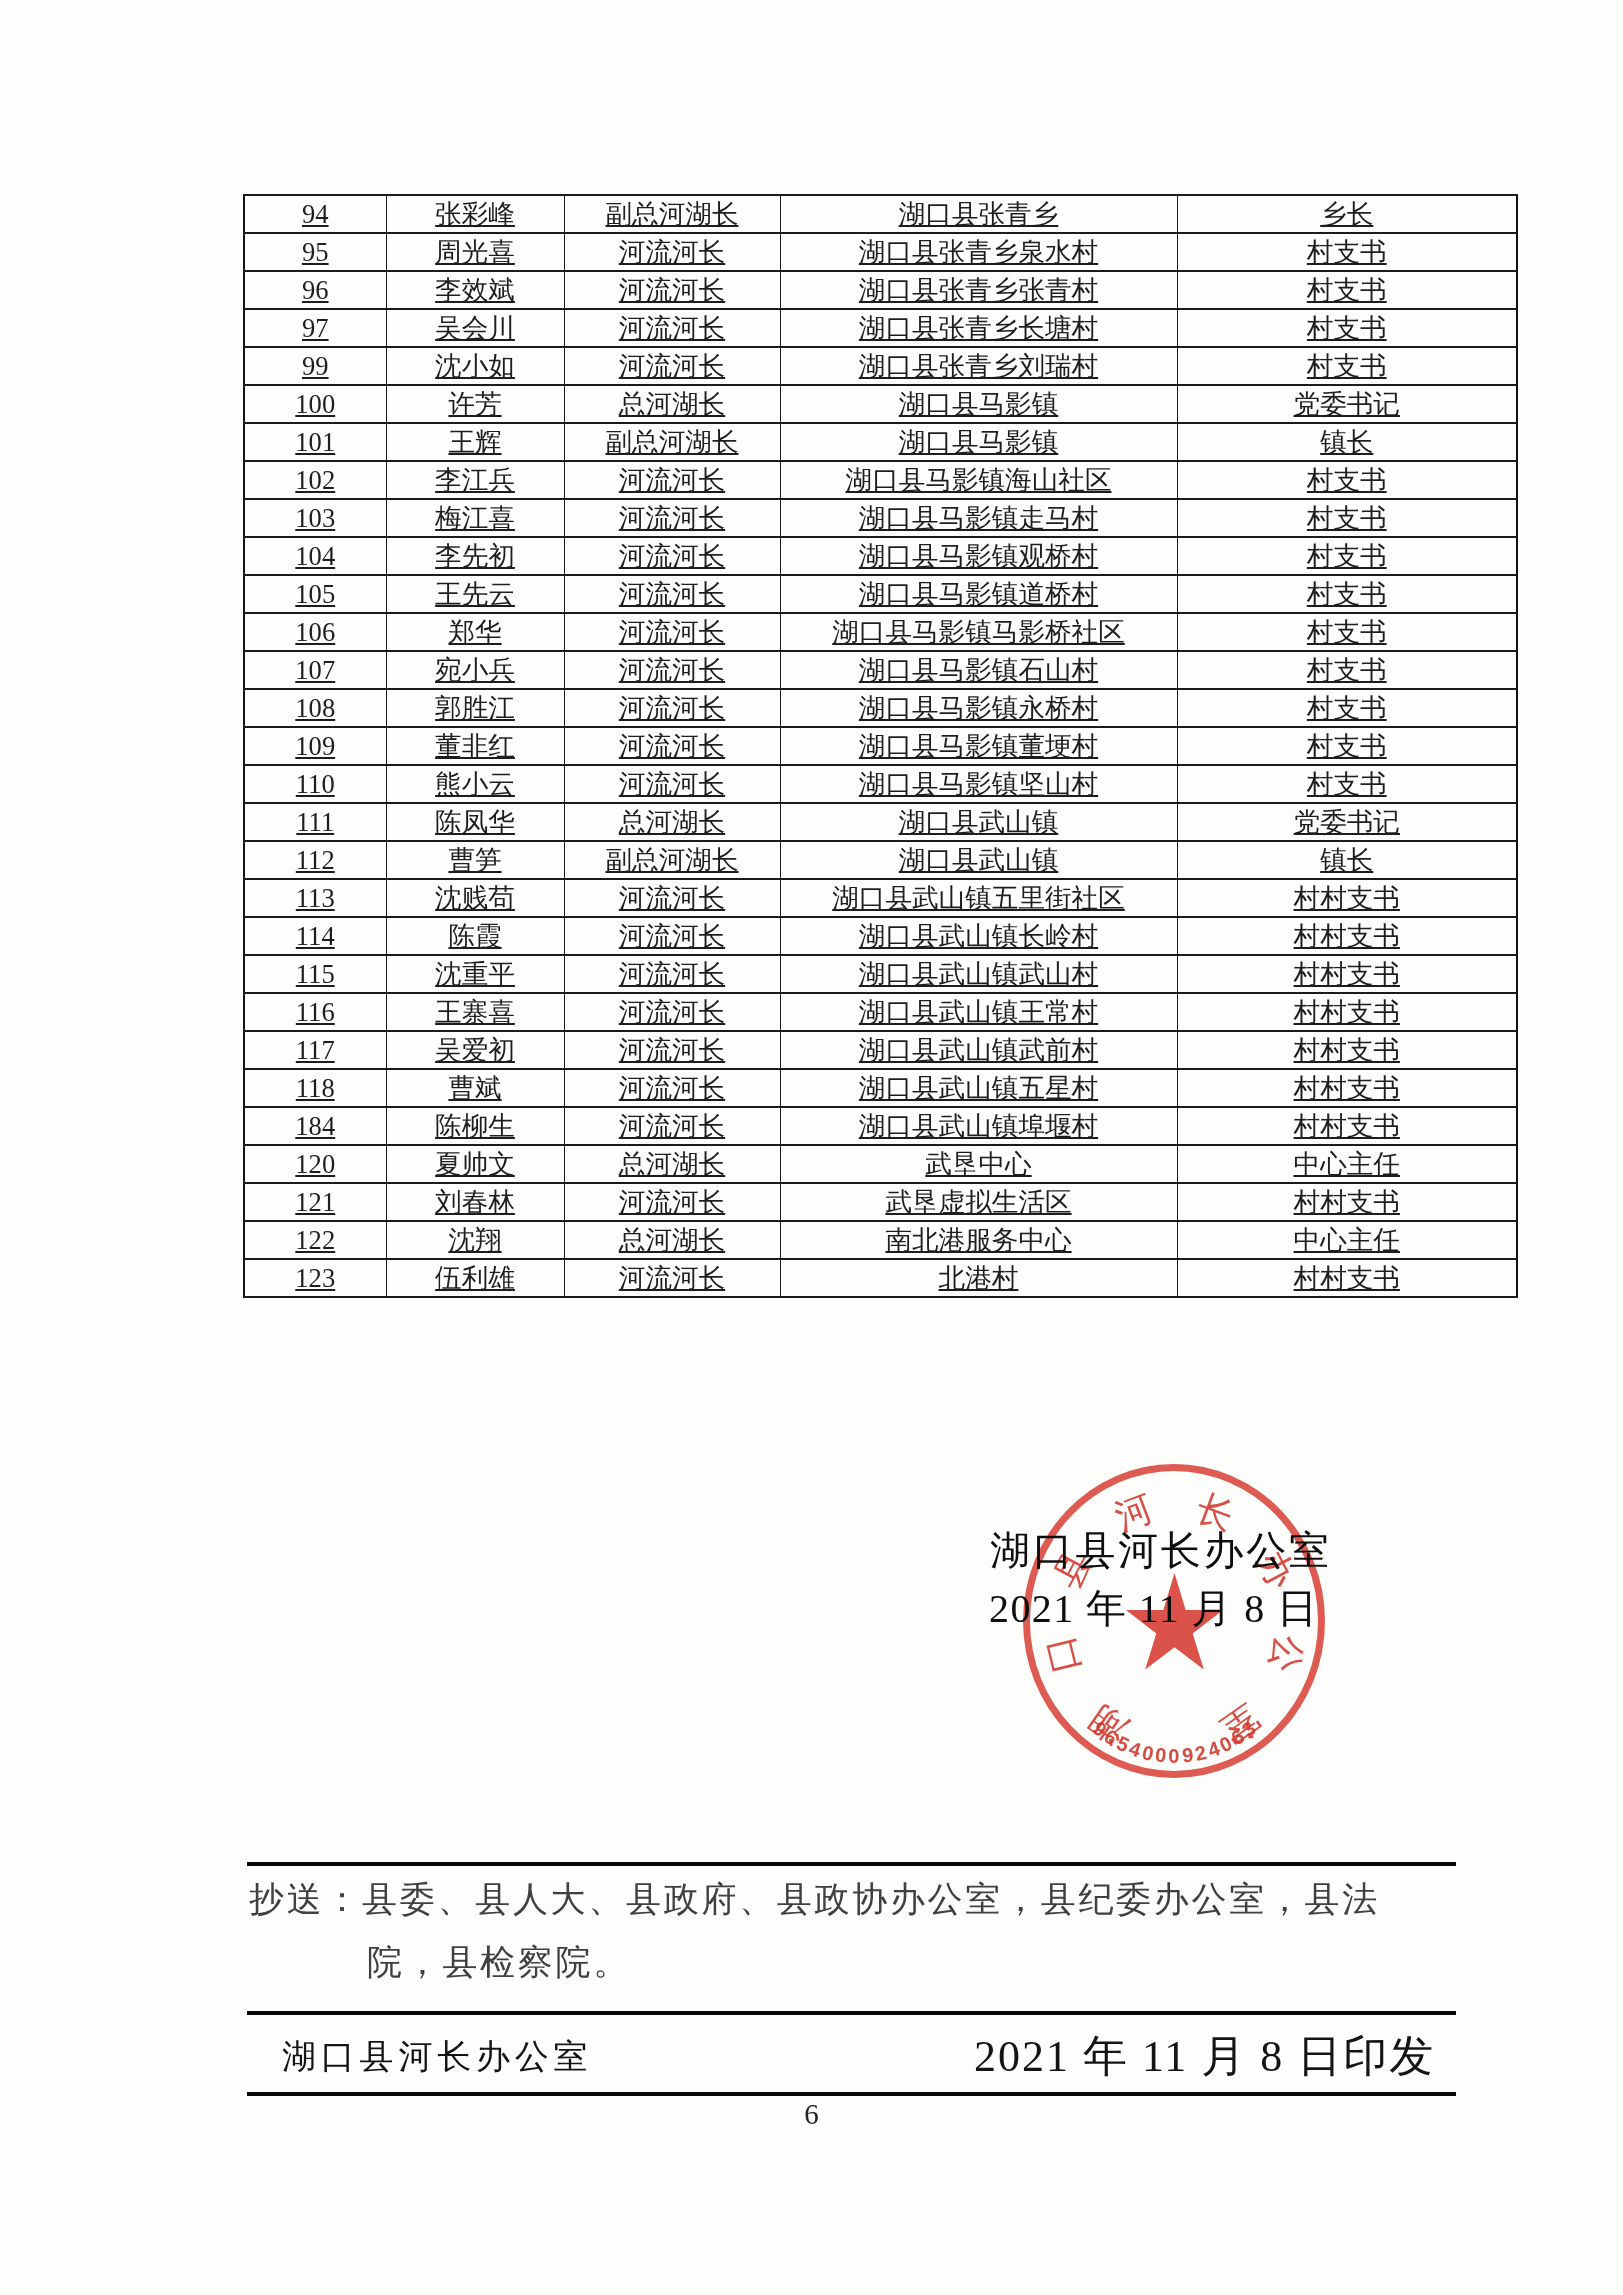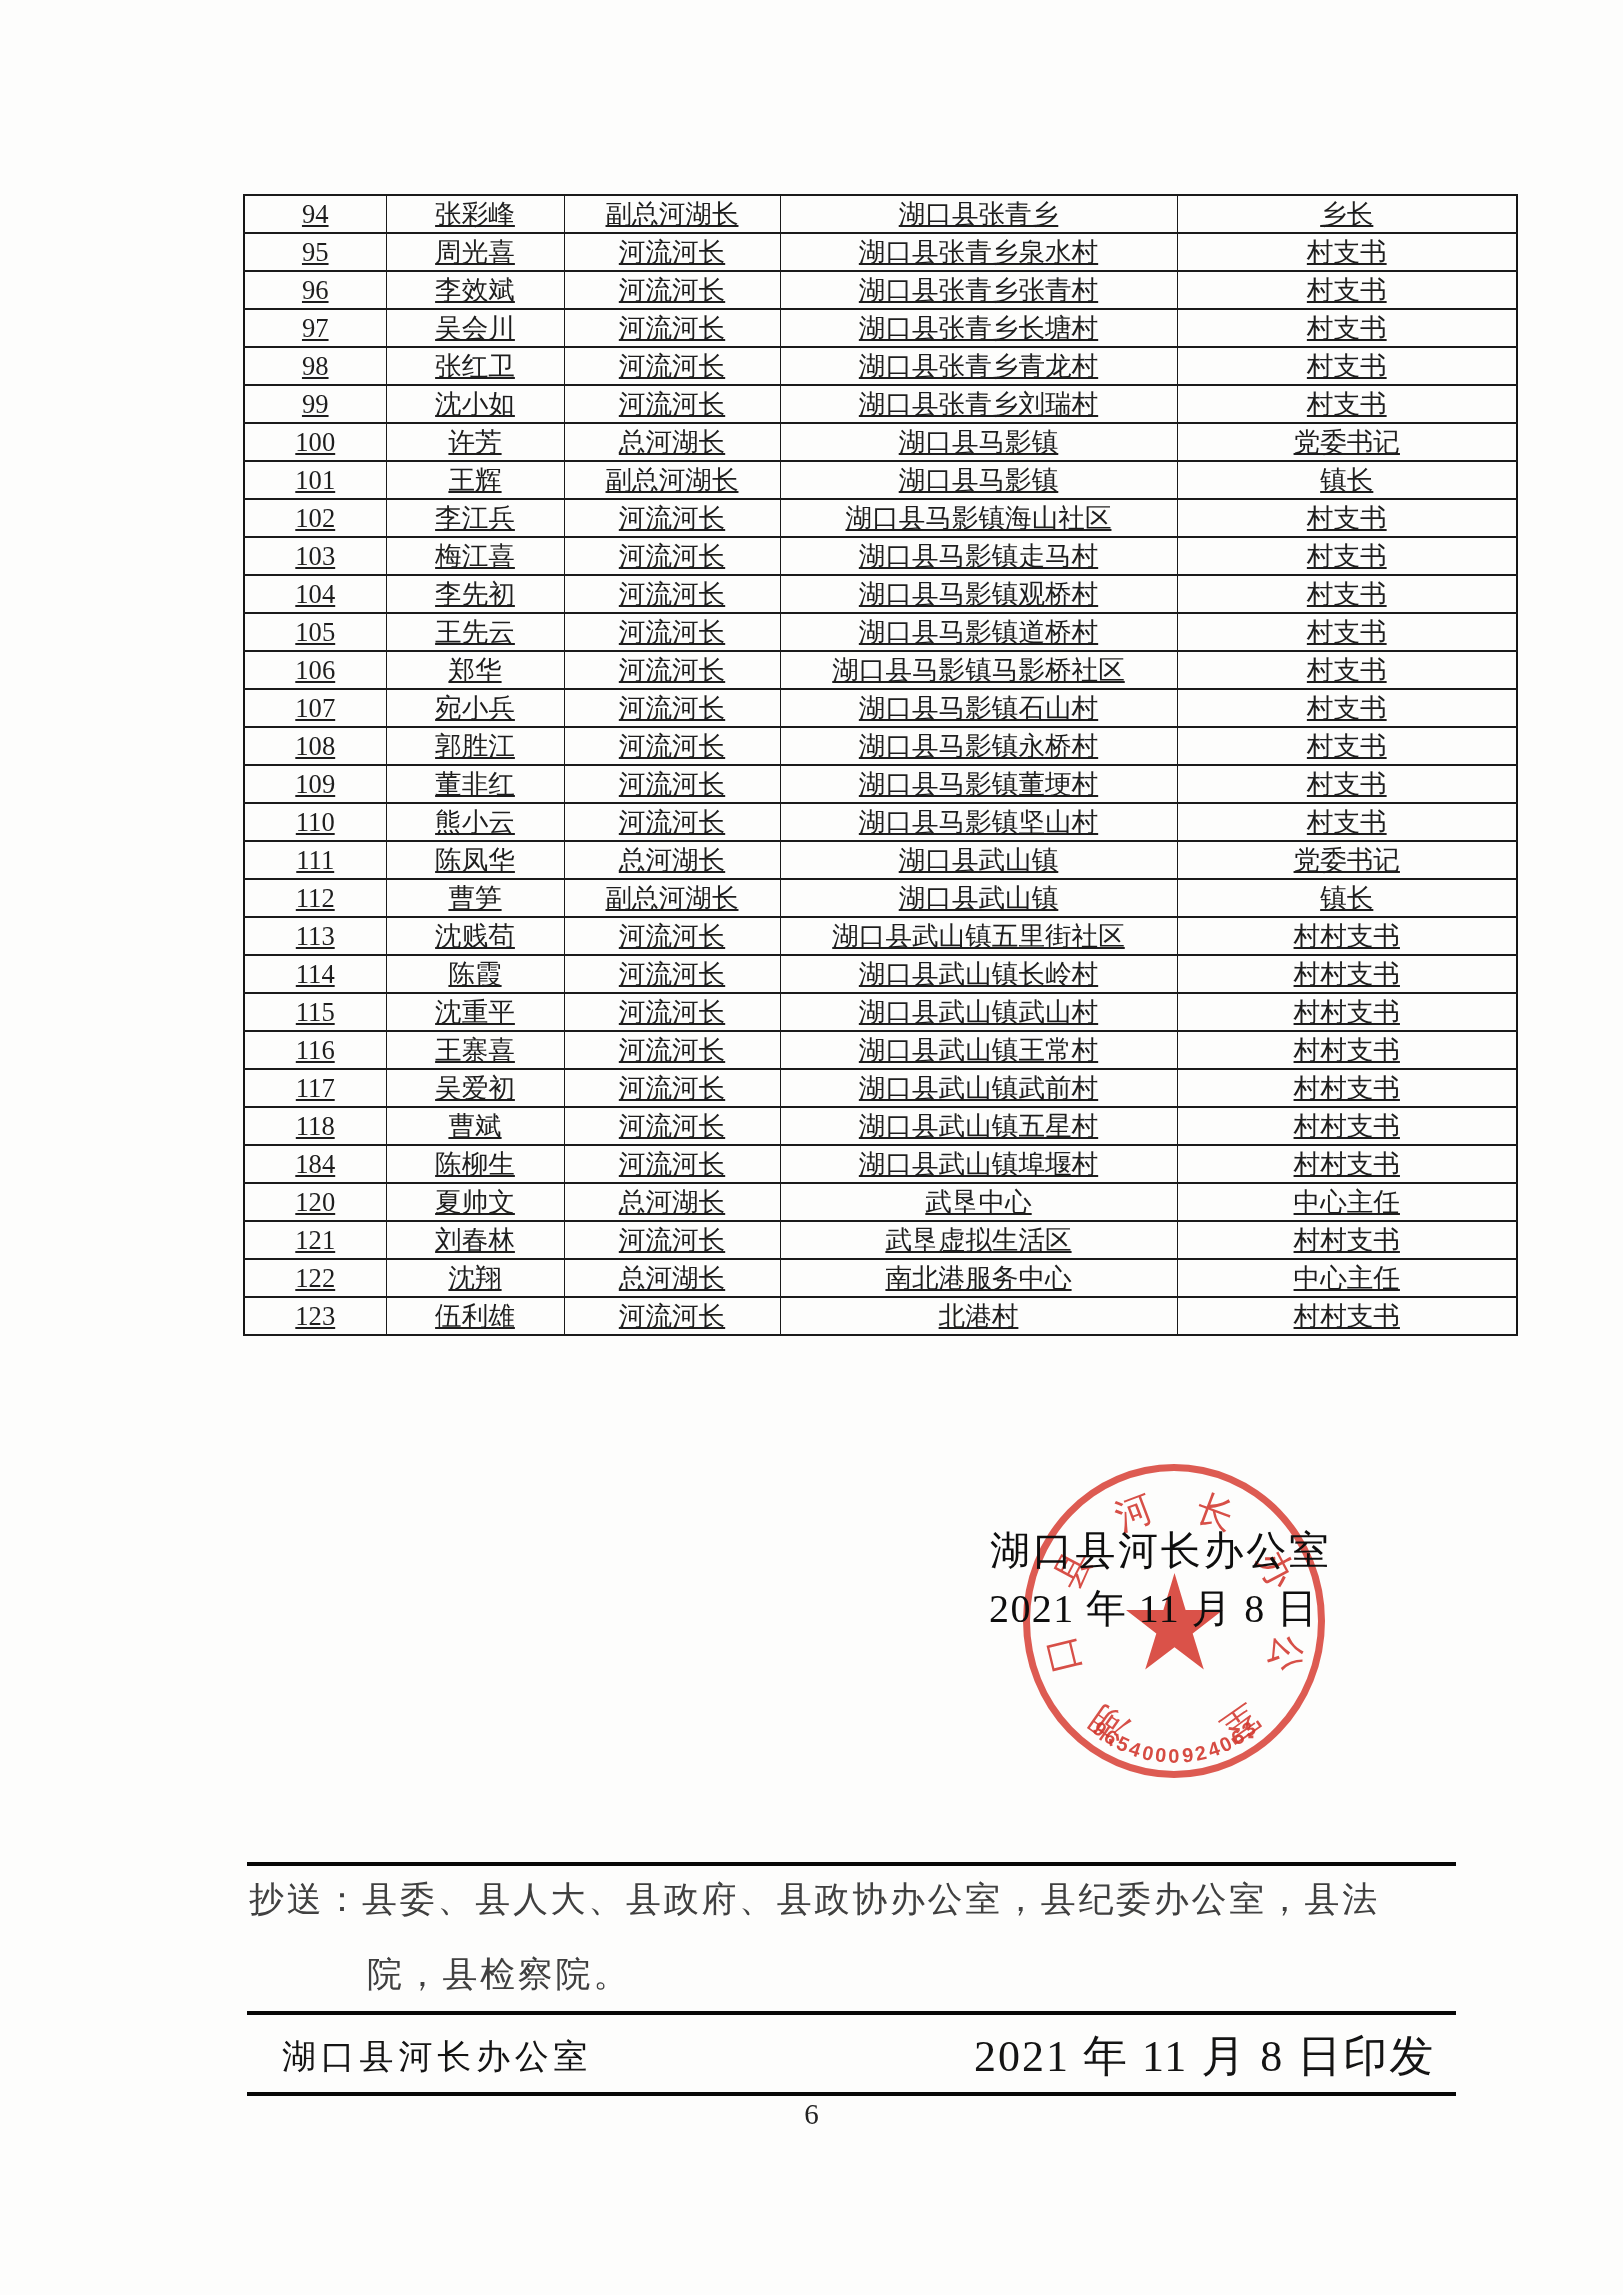--- a/index.html
+++ b/index.html
@@ -55,21 +55,21 @@
   .stamp-line{position:absolute;z-index:2;color:#0e0e0e;white-space:nowrap;}
   .stamp-office{left:990px;top:1531px;font-size:40px;line-height:40px;letter-spacing:2.7px;}
   .stamp-date{left:989px;top:1589px;font-size:40px;line-height:40px;letter-spacing:1.4px;}
   
   .rule{position:absolute;left:247px;width:1209px;height:4.1px;background:#070707;}
   .rule-1{top:1862px;}
   .rule-2{top:2011px;}
   .rule-3{top:2092px;}
   .cc-line{position:absolute;font-size:35px;line-height:41px;letter-spacing:2.7px;white-space:nowrap;color:#404040;}
   .cc-line-1{left:249px;top:1879px;}
-  .cc-line-2{left:367px;top:1942px;margin-top:12px;}
+  .cc-line-2{left:367px;top:1942px;}
   .footer-issuer{position:absolute;left:282px;top:2038px;font-size:34px;line-height:38px;letter-spacing:4.8px;white-space:nowrap;color:#141414;}
   .footer-printdate{position:absolute;left:974px;top:2038px;font-size:44px;line-height:38px;letter-spacing:2px;white-space:nowrap;color:#141414;}
   .page-number{position:absolute;left:0;top:2098px;width:1623px;text-align:center;font-size:29px;color:#222;}
 </style>
 </head>
 <body>
 
 <table class="doc-table">
   <colgroup>
     <col style="width:142px">
@@ -98,27 +98,20 @@
         <td>李效斌</td>
         <td>河流河长</td>
         <td>湖口县张青乡张青村</td>
         <td>村支书</td>
       </tr>
       <tr>
         <td>97</td>
         <td>吴会川</td>
         <td>河流河长</td>
         <td>湖口县张青乡长塘村</td>
-        <td>村支书</td>
-      </tr>
-      <tr>
-        <td>98</td>
-        <td>张红卫</td>
-        <td>河流河长</td>
-        <td>湖口县张青乡青龙村</td>
         <td>村支书</td>
       </tr>
       <tr>
         <td>99</td>
         <td>沈小如</td>
         <td>河流河长</td>
         <td>湖口县张青乡刘瑞村</td>
         <td>村支书</td>
       </tr>
       <tr>

